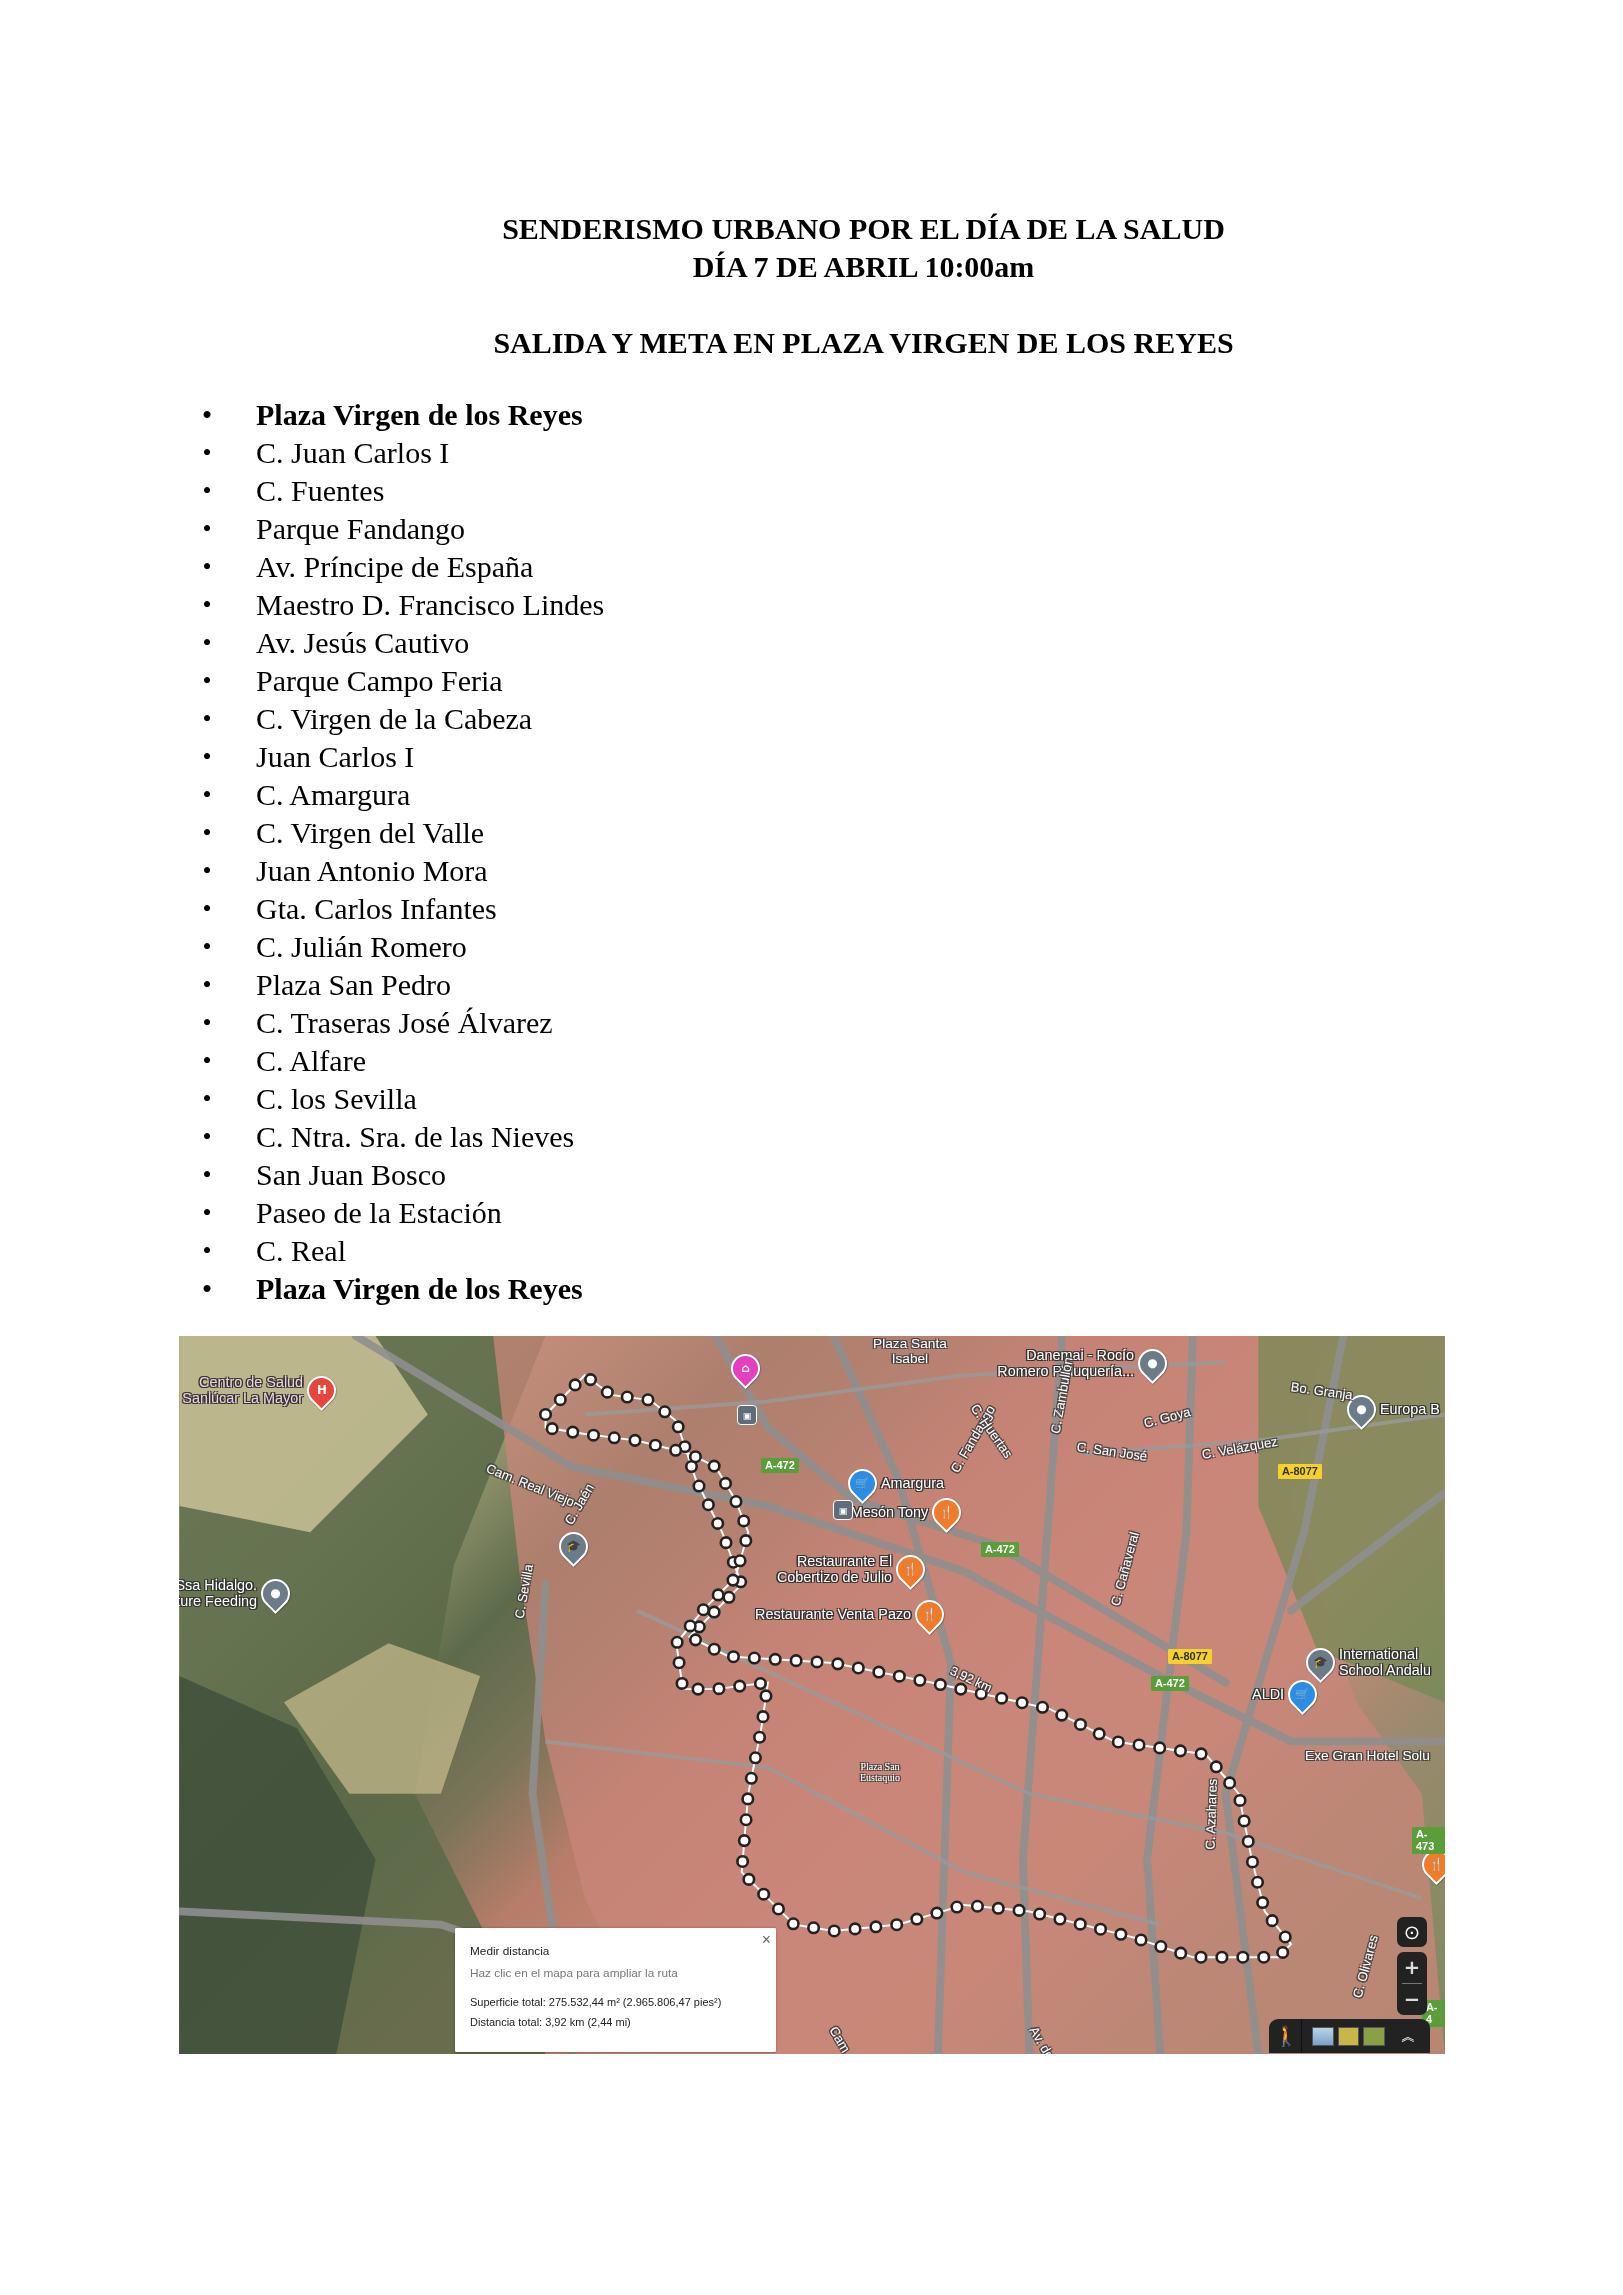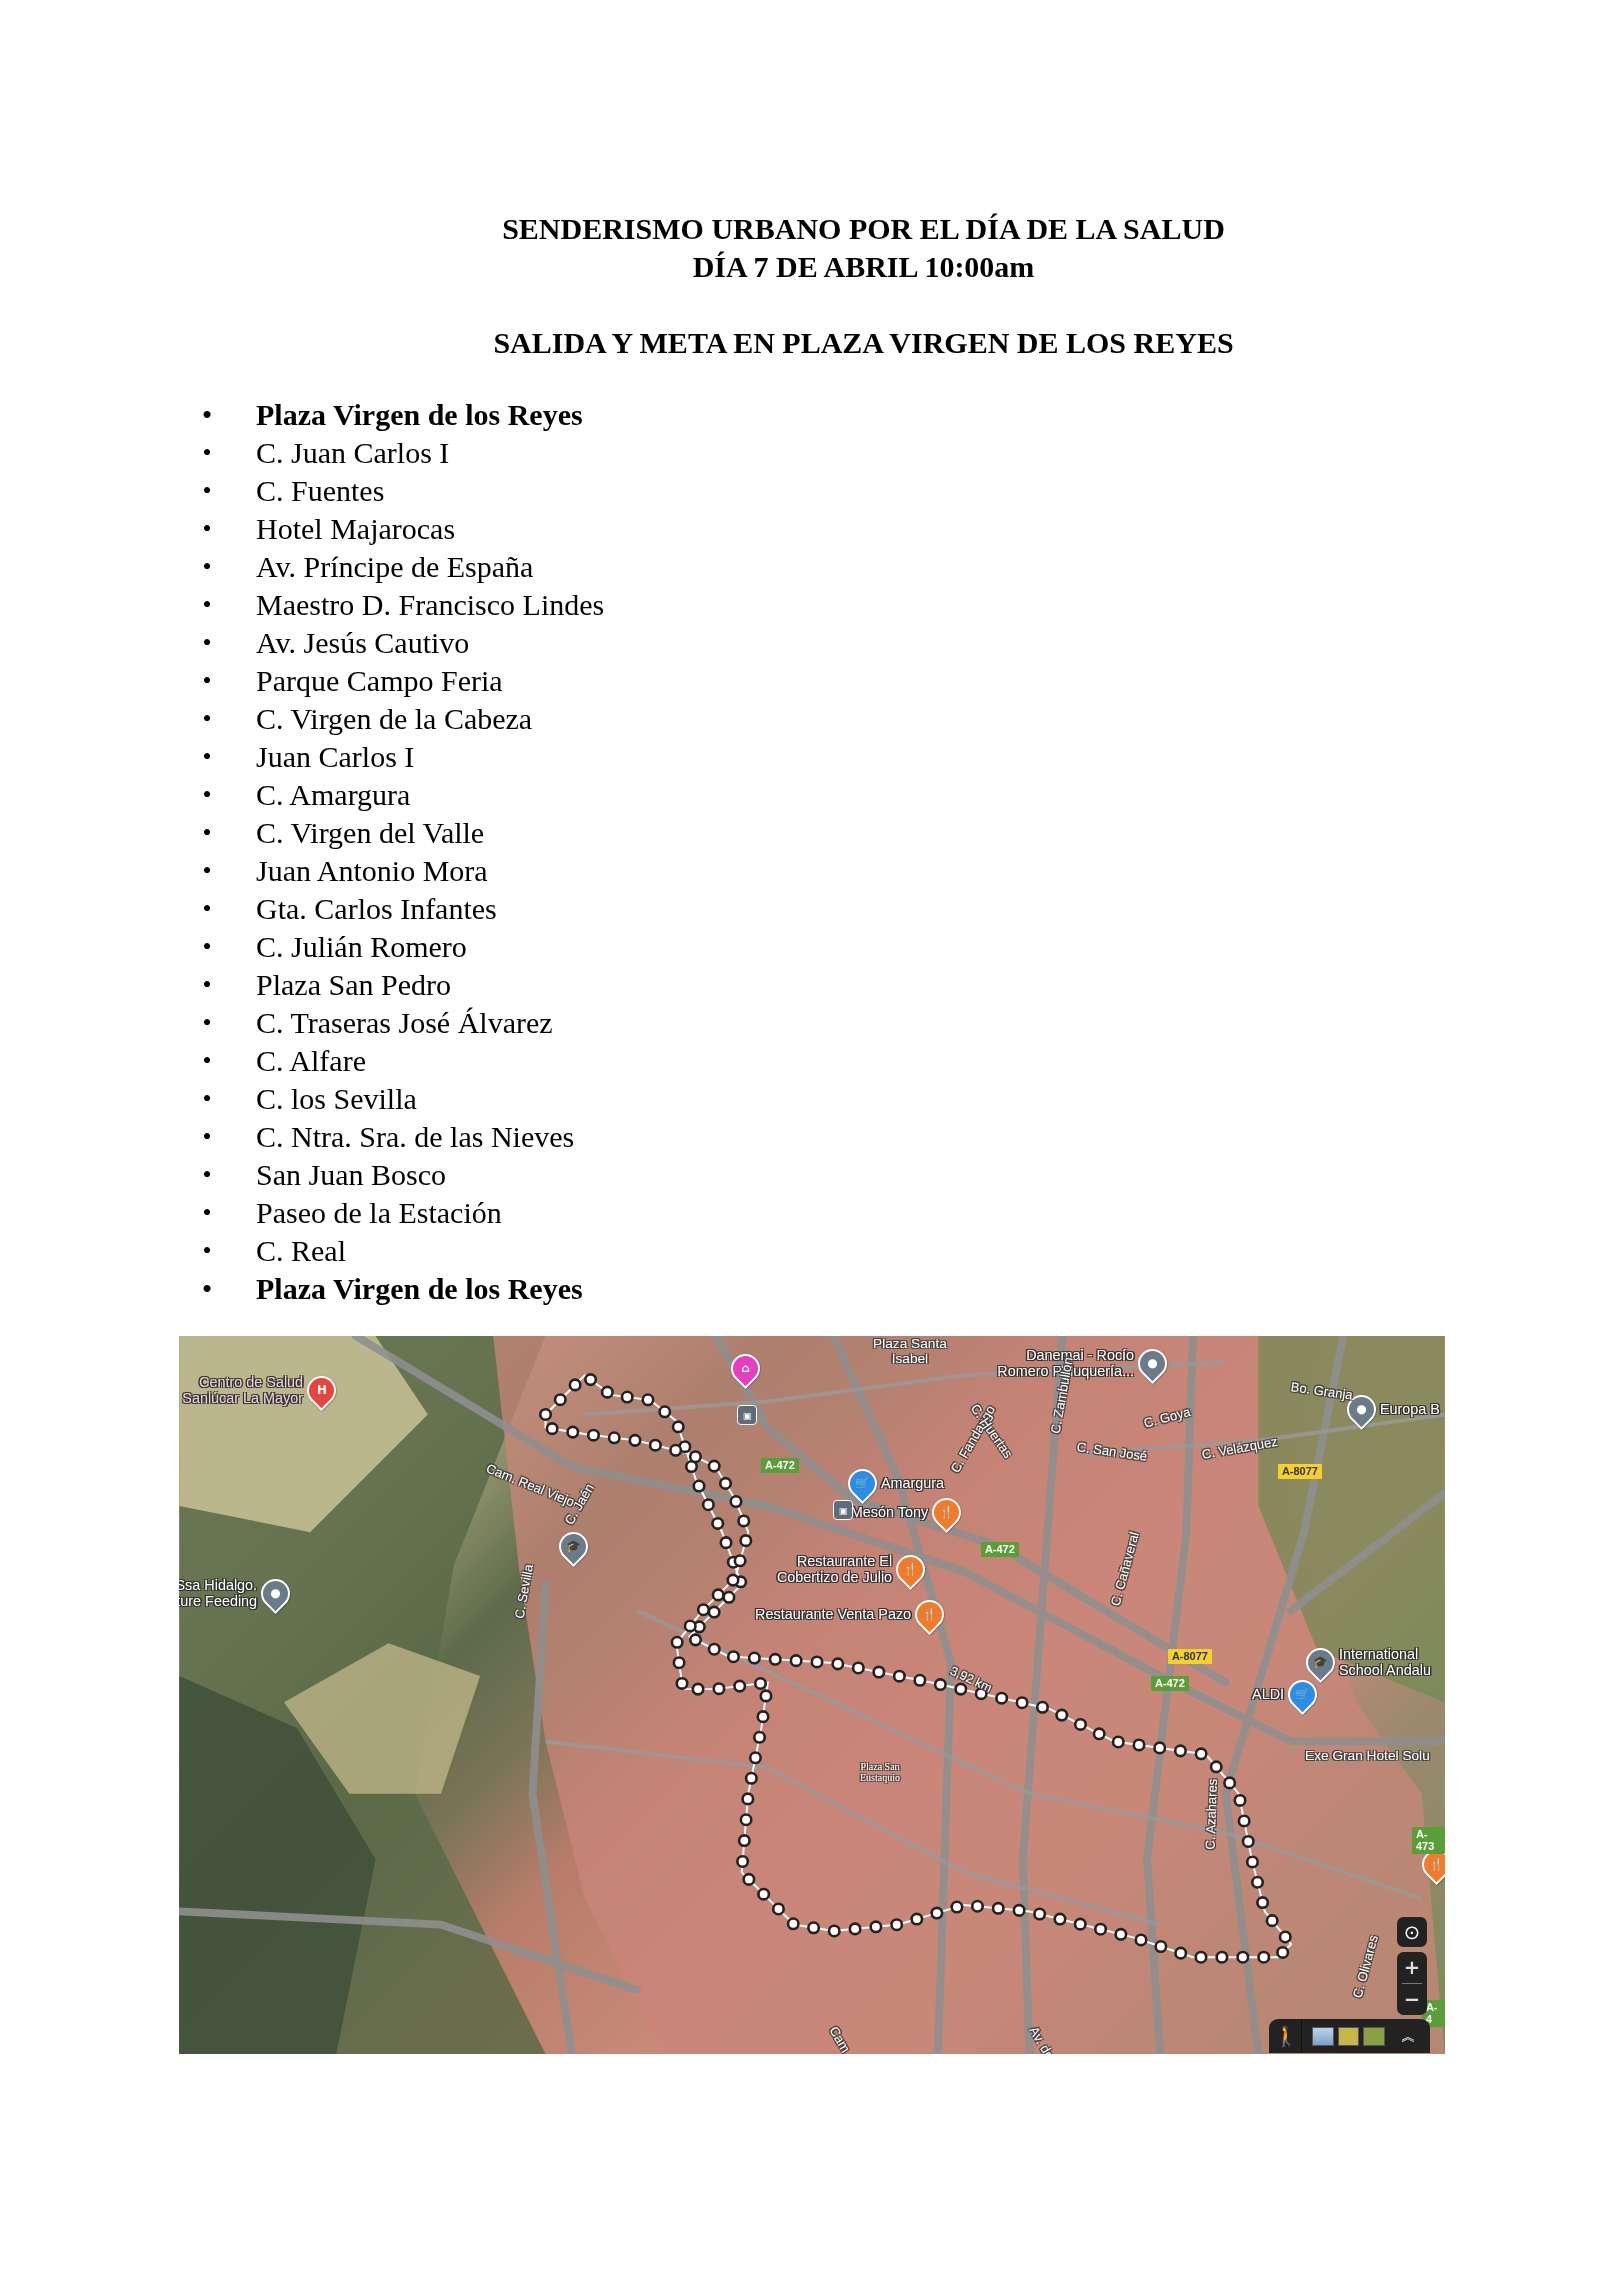--- a/index.html
+++ b/index.html
@@ -60,21 +60,21 @@
 
 <div class="page">
   <div class="heading h1">SENDERISMO URBANO POR EL DÍA DE LA SALUD</div>
   <div class="heading h2">DÍA 7 DE ABRIL 10:00am</div>
   <div class="heading h3">SALIDA Y META EN PLAZA VIRGEN DE LOS REYES</div>
 
   <ul class="route-list" id="route-list">
       <li class="route-item bold"><span class="bullet">•</span><span>Plaza Virgen de los Reyes</span></li>
       <li class="route-item"><span class="bullet">•</span><span>C. Juan Carlos I</span></li>
       <li class="route-item"><span class="bullet">•</span><span>C. Fuentes</span></li>
-      <li class="route-item"><span class="bullet">•</span><span>Hotel Majarocas</span></li>
+      <li class="route-item"><span class="bullet">•</span><span>Parque Fandango</span></li>
       <li class="route-item"><span class="bullet">•</span><span>Av. Príncipe de España</span></li>
       <li class="route-item"><span class="bullet">•</span><span>Maestro D. Francisco Lindes</span></li>
       <li class="route-item"><span class="bullet">•</span><span>Av. Jesús Cautivo</span></li>
       <li class="route-item"><span class="bullet">•</span><span>Parque Campo Feria</span></li>
       <li class="route-item"><span class="bullet">•</span><span>C. Virgen de la Cabeza</span></li>
       <li class="route-item"><span class="bullet">•</span><span>Juan Carlos I</span></li>
       <li class="route-item"><span class="bullet">•</span><span>C. Amargura</span></li>
       <li class="route-item"><span class="bullet">•</span><span>C. Virgen del Valle</span></li>
       <li class="route-item"><span class="bullet">•</span><span>Juan Antonio Mora</span></li>
       <li class="route-item"><span class="bullet">•</span><span>Gta. Carlos Infantes</span></li>
@@ -349,20 +349,27 @@
         <div class="road-shield green" style="left: 802px; top: 206px;">A-472</div>
         <div class="road-shield yellow" style="left: 1099px; top: 128px;">A-8077</div>
         <div class="road-shield yellow" style="left: 989px; top: 313px;">A-8077</div>
         <div class="road-shield green" style="left: 972px; top: 340px;">A-472</div>
         <div class="road-shield green" style="left: 1233px; top: 491px;">A-473</div>
         <div class="road-shield green" style="left: 1243px; top: 664px;">A-4</div>
         <div class="small-icon" style="left: 558px; top: 69px; border-radius: 3.9px;">▣</div>
         <div class="small-icon" style="left: 654px; top: 164px; border-radius: 3.9px;">▣</div>
       </div>
 
+    <div class="measure-box">
+      <div class="measure-title">Medir distancia</div>
+      <div class="measure-hint">Haz clic en el mapa para ampliar la ruta</div>
+      <div class="measure-area">Superficie total: 275.532,44 m² (2.965.806,47 pies²)</div>
+      <div class="measure-dist">Distancia total: 3,92 km (2,44 mi)</div>
+      <div class="measure-close">×</div>
+    </div>
 
     <div class="ctrl locate">
       <span style="font-size:19.6px;font-family:'DejaVu Sans',sans-serif;">⊙</span>
     </div>
     <div class="ctrl zoom-box">
       <div>+</div>
       <span class="sep"></span>
       <div>−</div>
     </div>
     <div class="ctrl bottom-bar">

